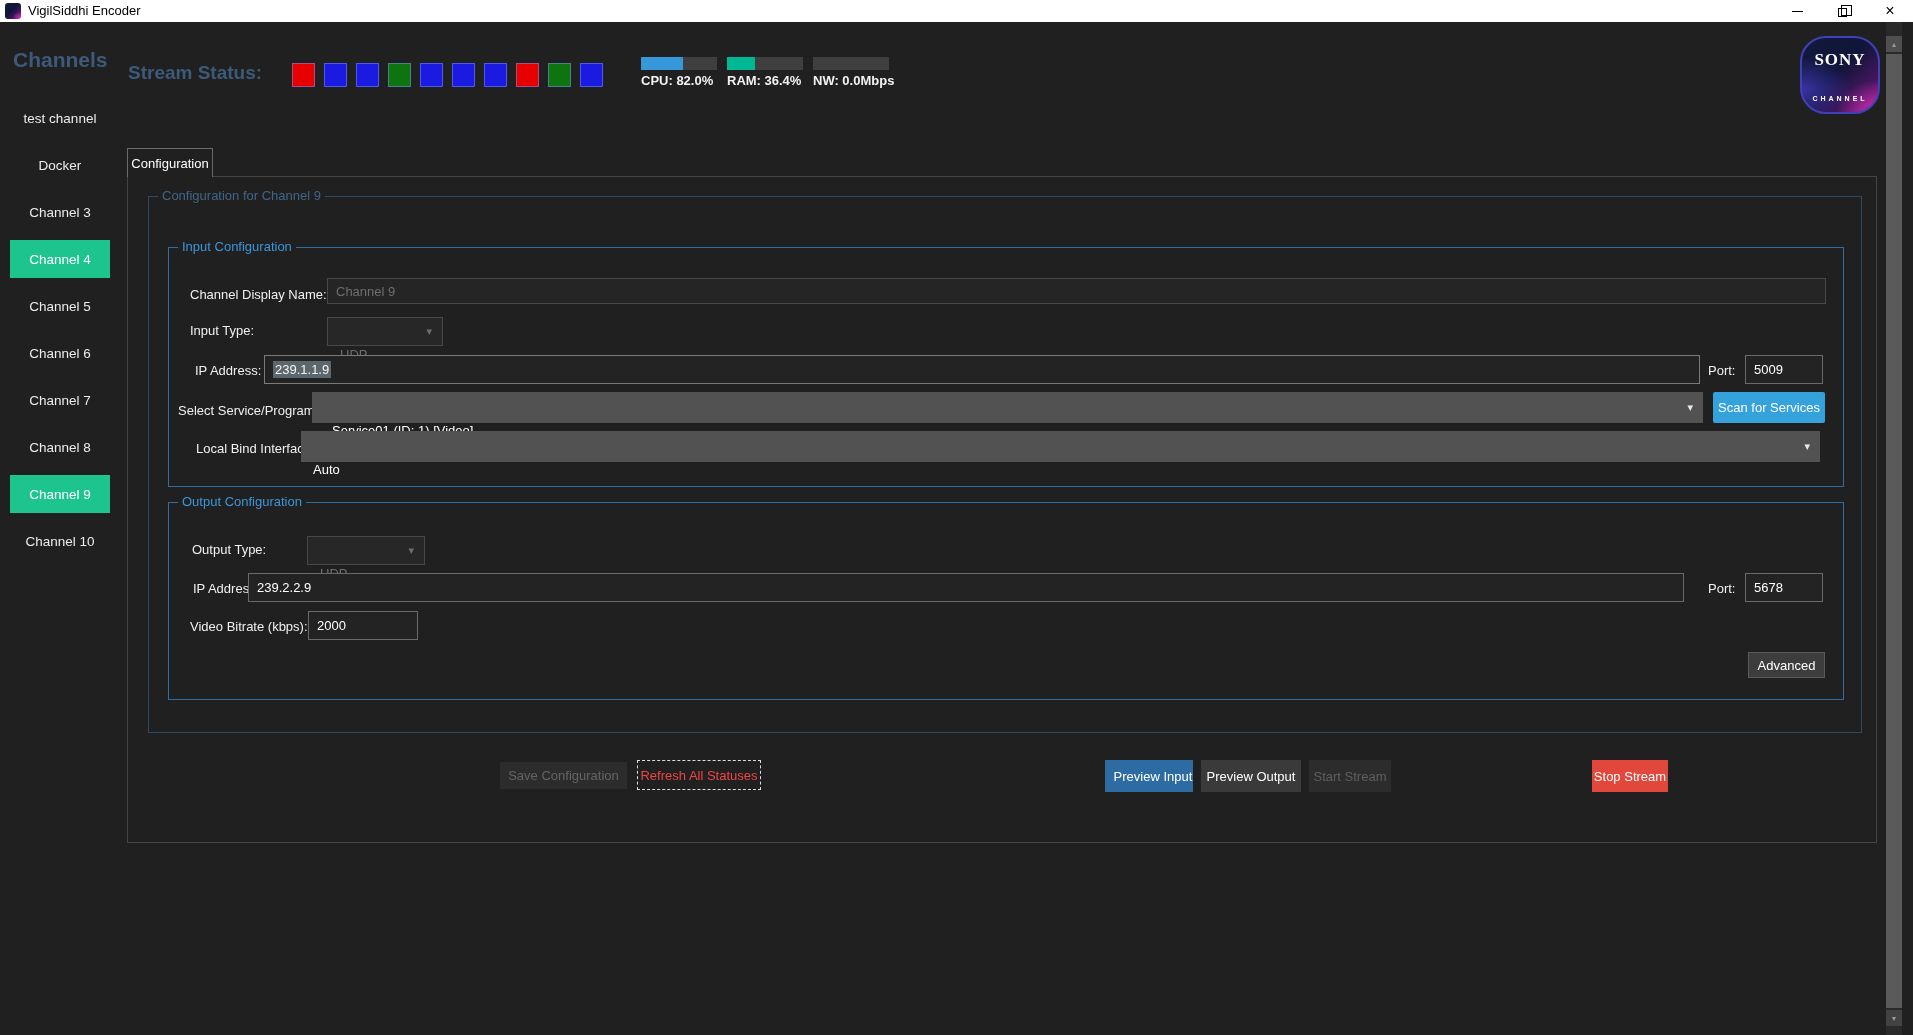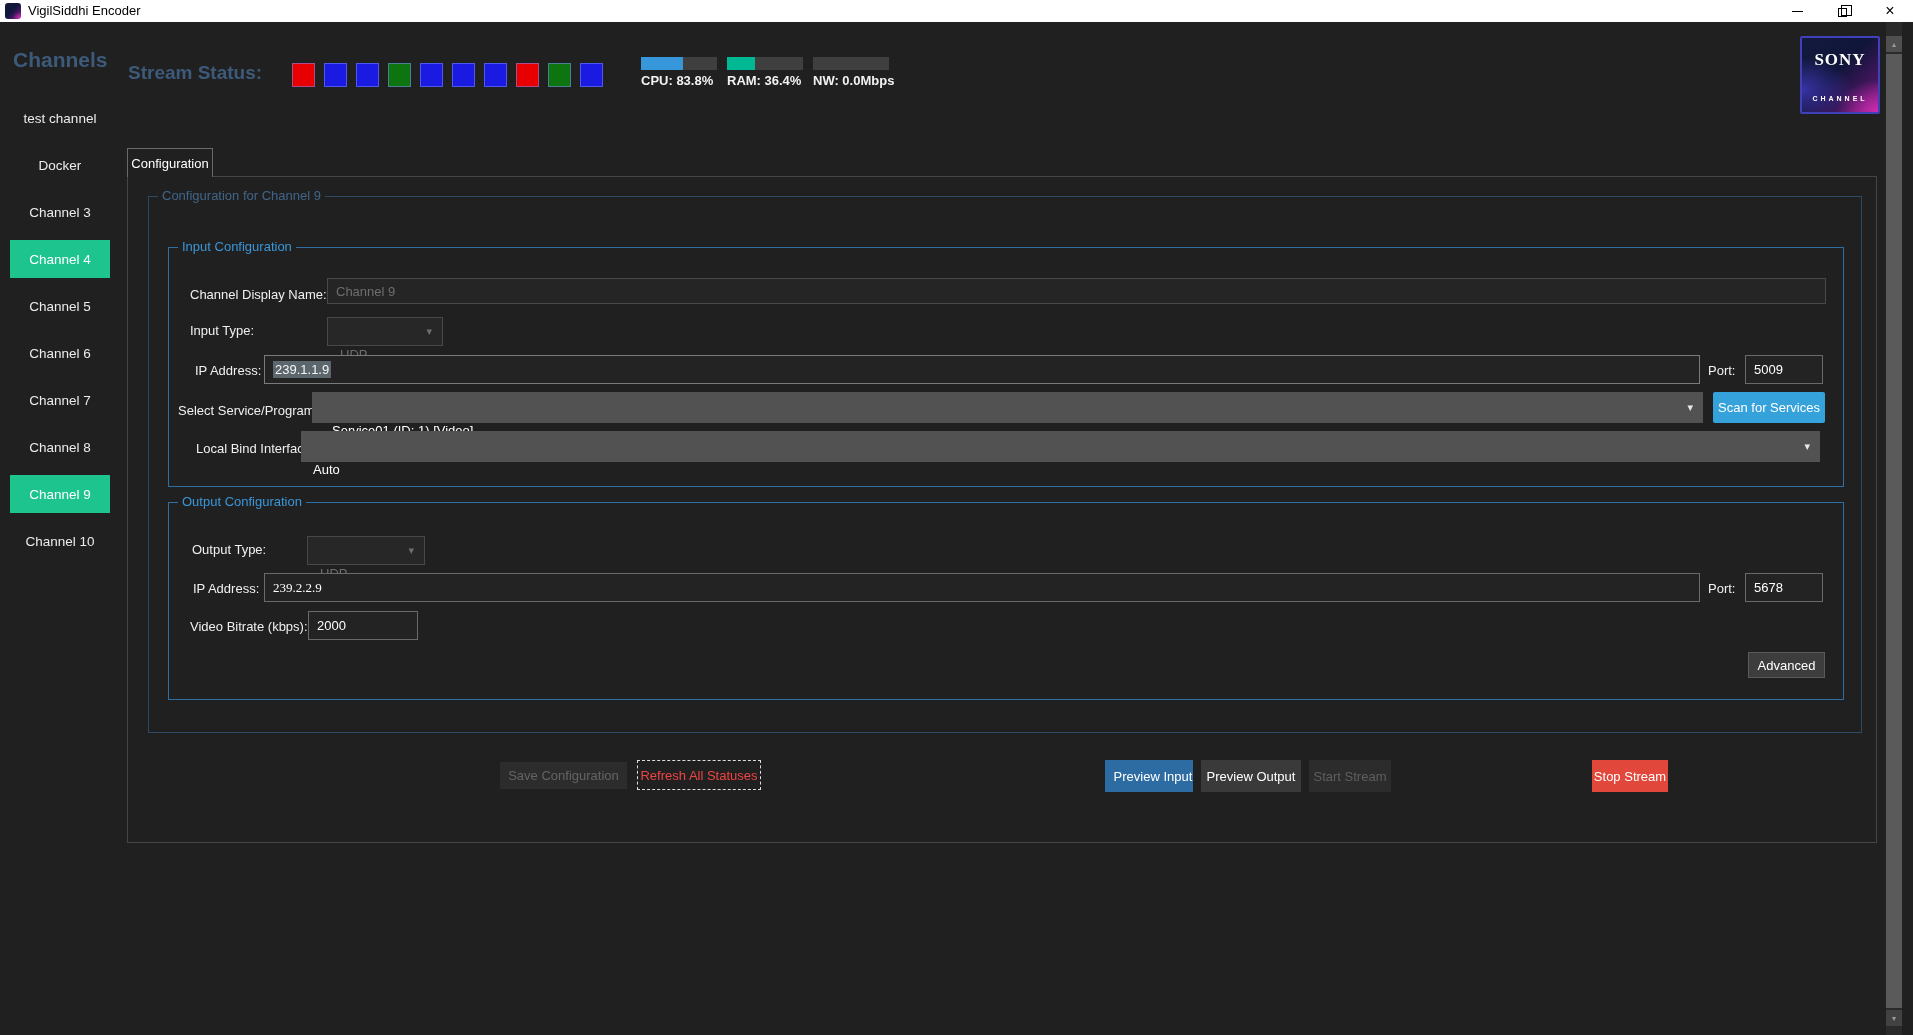--- a/index.html
+++ b/index.html
@@ -24,21 +24,21 @@
   #stream-status-label { position:absolute; left:128px; top:62px; font-size:19px; font-weight:bold; color:#3d5a7a; }
   #squares { position:absolute; left:292px; top:63px; display:flex; gap:9px; }
   .sq { width:23px; height:24px; border:1px solid rgba(120,140,255,.55); }
 
   .meter { position:absolute; width:76px; }
   #meter-cpu { left:641px; top:57px; } #meter-ram { left:727px; top:57px; } #meter-nw { left:813px; top:57px; }
   .meter-track { width:76px; height:13px; background:#3f3f3f; }
   .meter-fill { height:13px; }
   .meter-label { margin-top:3px; font-size:13px; font-weight:bold; color:#f2f2f2; white-space:nowrap; }
 
-  #sony-logo { position:absolute; left:1800px; top:36px; width:80px; height:78px; border-radius:2px;
+  #sony-logo { position:absolute; left:1800px; top:36px; width:80px; height:78px; border-radius:26px;
     border:2px solid #4040b8;
     background:radial-gradient(95% 75% at 100% 100%, rgba(210,45,175,.95) 0%, rgba(210,45,175,0) 58%),
                radial-gradient(120% 80% at 0% 70%, rgba(70,60,200,.75) 0%, rgba(70,60,200,0) 55%),
                linear-gradient(135deg,#131a3e 0%,#0f1538 45%,#45165f 78%,#7d1b8d 100%);
     display:flex; flex-direction:column; justify-content:space-between; align-items:center; padding:12px 0 10px 0; }
   #sony-word { font-family:"Liberation Serif", serif; font-weight:bold; font-size:17px; letter-spacing:1px; color:#fff; }
   #channel-word { font-size:7px; font-weight:bold; letter-spacing:3px; color:#fff; }
 
   
   .side-item { position:absolute; left:10px; width:100px; height:38px; display:flex; align-items:center; justify-content:center;
@@ -121,21 +121,21 @@
   <div class="sq" style="background: rgb(26, 26, 224);"></div>
   <div class="sq" style="background: rgb(232, 0, 0);"></div>
   <div class="sq" style="background: rgb(14, 116, 16);"></div>
   <div class="sq" style="background: rgb(26, 26, 224);"></div>
 </div>
 
 <div class="meter" id="meter-cpu">
   <div class="meter-track">
     <div class="meter-fill" style="width: 55.6%; background: rgb(55, 151, 219);"></div>
   </div>
-  <div class="meter-label">CPU: 83.8%</div>
+  <div class="meter-label">CPU: 82.0%</div>
 </div>
 <div class="meter" id="meter-ram">
   <div class="meter-track">
     <div class="meter-fill" style="width: 36.4%; background: rgb(0, 184, 148);"></div>
   </div>
   <div class="meter-label">RAM: 36.4%</div>
 </div>
 <div class="meter" id="meter-nw">
   <div class="meter-track">
     <div class="meter-fill" style="width: 0%; background: rgb(55, 151, 219);"></div>
@@ -202,21 +202,21 @@
   <span class="dd-arrow">▾</span>
 </div>
 
 <span class="lbl" style="left:192px; top:542px">Output Type:</span>
 <div class="dropdown disabled" style="left:307px; top:536px; width:118px; height:29px">
   <span class="dd-text">UDP</span>
   <span class="dd-arrow">▾</span>
 </div>
 
 <span class="lbl" style="left:193px; top:581px">IP Address:</span>
-<input class="tfield" style="left: 264px; top: 573px; width: 1436px; height: 29px; font-family: Liberation Serif, serif;" value="239.2.2.9">
+<input class="tfield" style="left: 248px; top: 573px; width: 1436px; height: 29px;" value="239.2.2.9">
 <span class="lbl" style="left:1708px; top:581px">Port:</span>
 <input class="tfield" style="left: 1745px; top: 573px; width: 78px; height: 29px;" value="5678">
 
 <span class="lbl" style="left:190px; top:619px">Video Bitrate (kbps):</span>
 <input class="tfield" style="left: 308px; top: 611px; width: 110px; height: 29px;" value="2000">
 
 <button class="btn" id="advanced-btn" style="left:1748px; top:652px; width:77px; height:26px">Advanced</button>
 
 <button class="btn" id="save-btn" style="left:500px; top:762px; width:127px; height:27px">Save Configuration</button>
 <button class="btn" id="refresh-btn" style="left:637px; top:760px; width:124px; height:30px">Refresh All Statuses</button>

